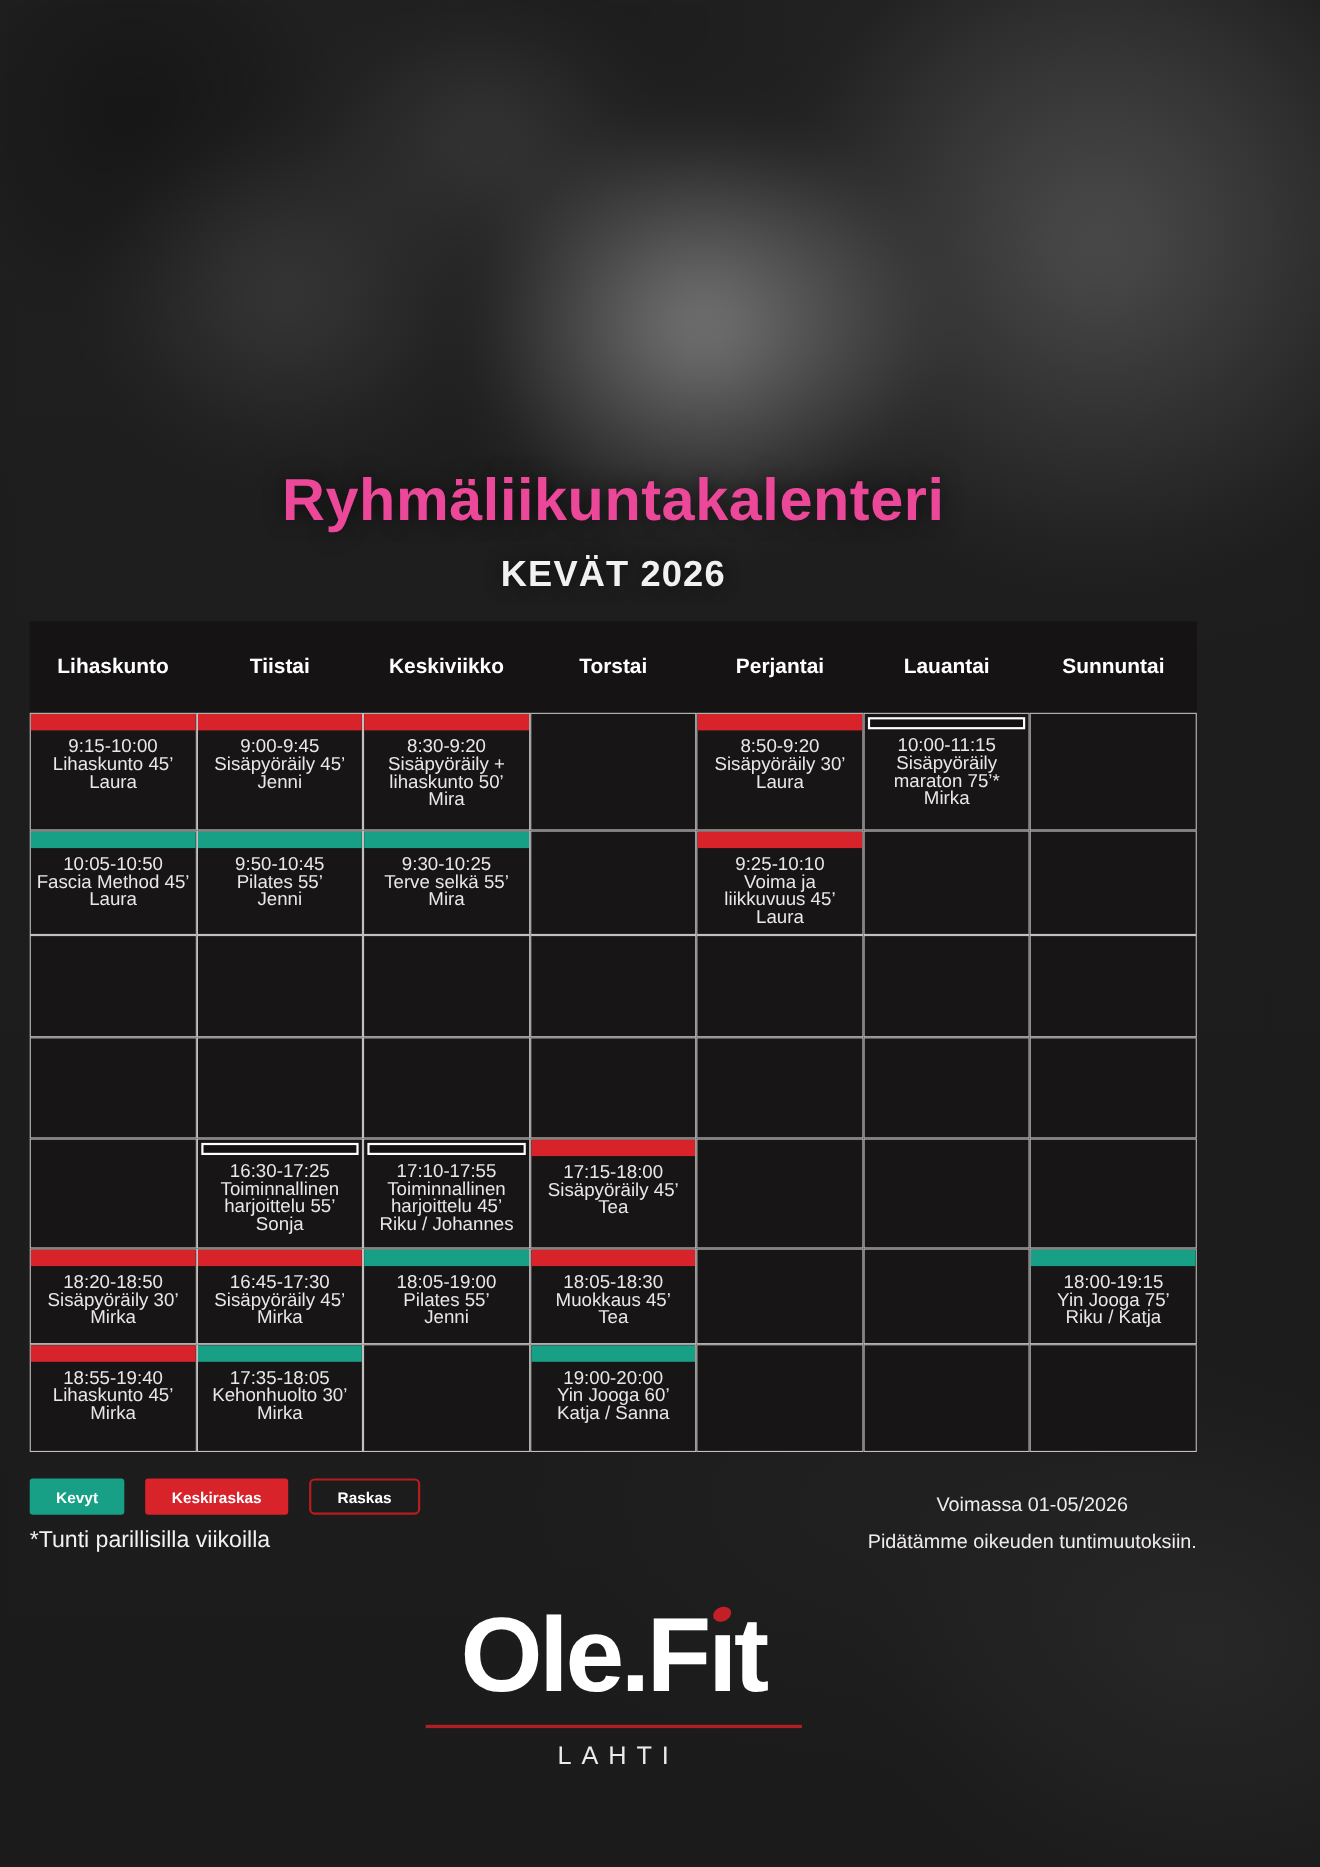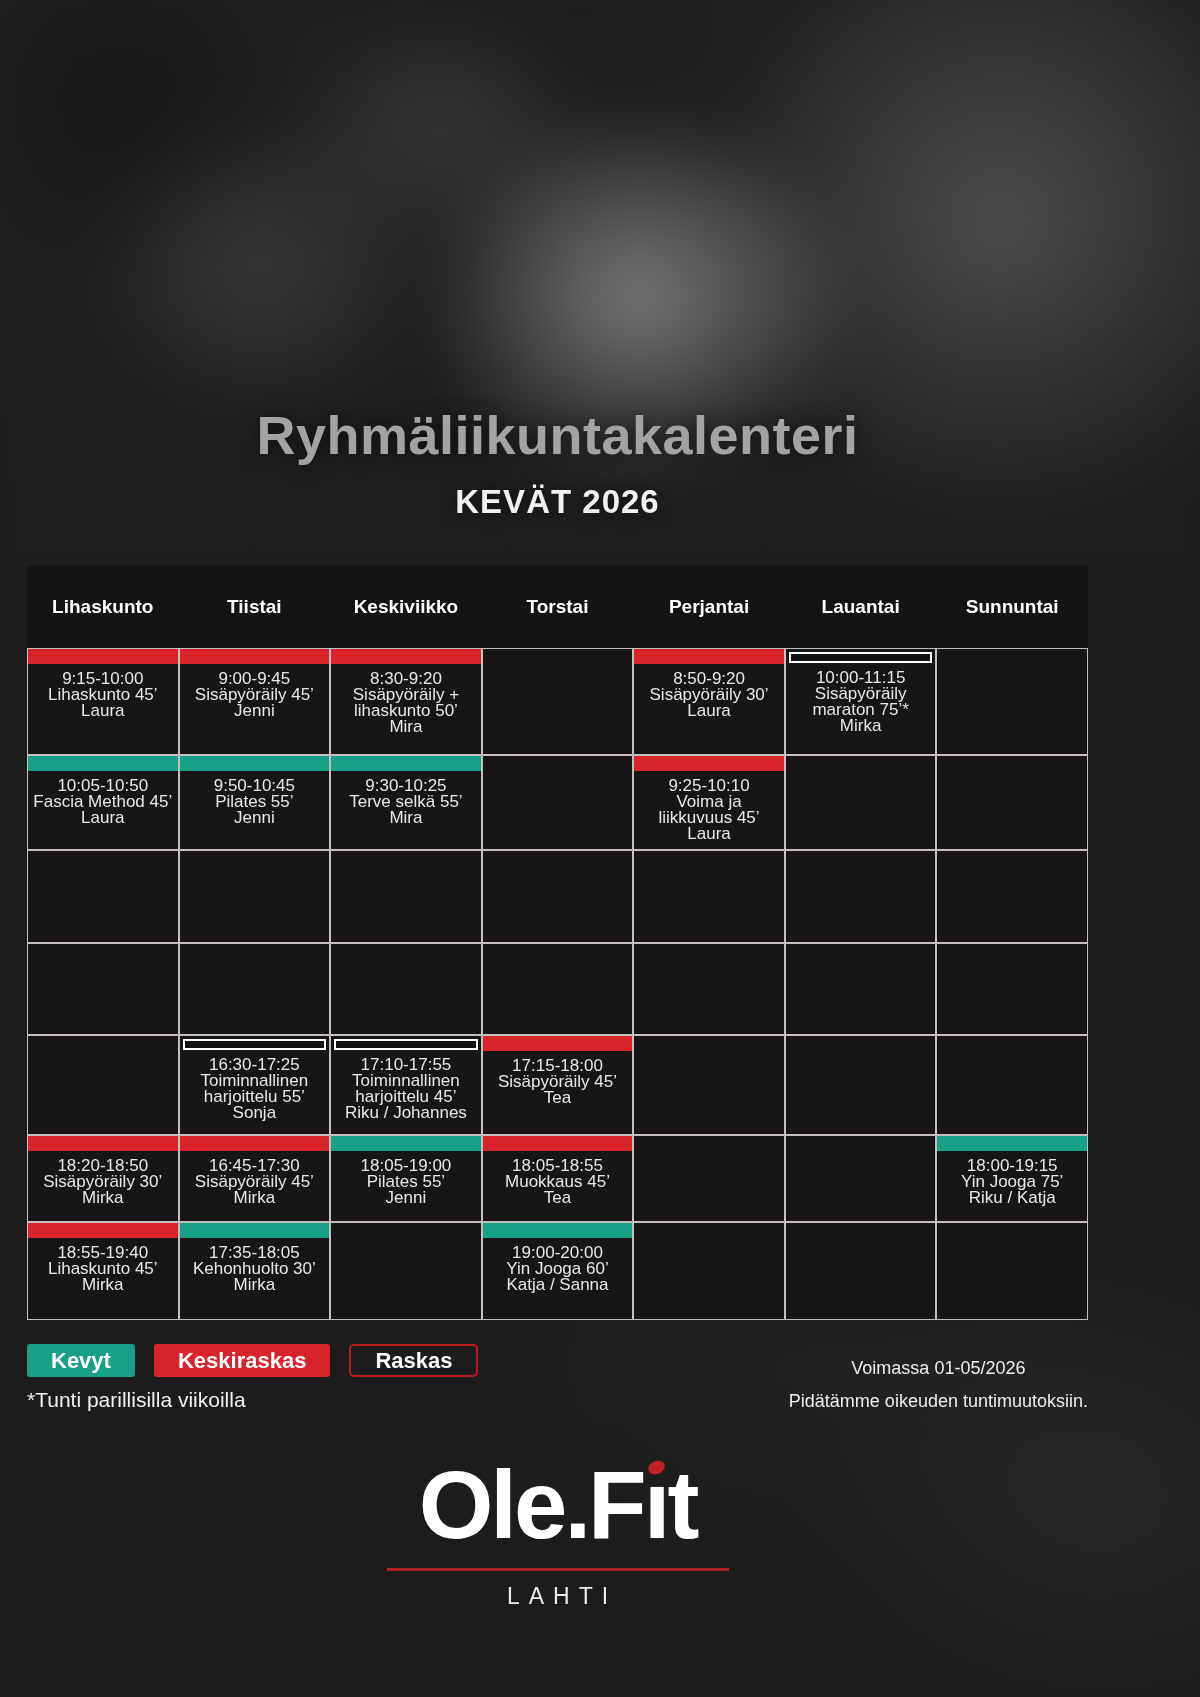--- a/index.html
+++ b/index.html
@@ -29,22 +29,22 @@
     filter: blur(26px) grayscale(1);
   }
   .bg-darken {
     position:absolute; inset:0;
     background: linear-gradient(rgba(24,22,22,.25) 0%, rgba(24,22,22,.45) 30%, rgba(24,22,22,.55) 100%);
   }
   .content-col { position:absolute; left:27px; top:0; width:1061px; height:100%; }
 
   
   .title-block { position:absolute; top:404px; left:0; right:0; text-align:center; }
-  .title { font-size:54px; font-weight:700; letter-spacing:.5px; color:#a3a3a3;
-           text-shadow:0 0 18px rgba(0,0,0,.55); }
+  .title { font-size:54px; font-weight:700; letter-spacing:.5px; color:#ec4899;
+           text-shadow:0 0 18px rgba(0,0,0,.55);margin-top:20px; }
   .subtitle { margin-top:17px; font-size:33px; font-weight:700; letter-spacing:1px; color:#f2f1f1;
               text-shadow:0 0 14px rgba(0,0,0,.5); }
 
   
   .calendar {
     position:absolute; top:565px; left:0; width:1061px;
     display:grid;
     grid-template-columns:repeat(7, 1fr);
     grid-template-rows:83px 107px 95px 93px 92px 100px 87px 98px;
     background:#151313;
@@ -62,21 +62,21 @@
     text-align:center; font-size:17px; line-height:16px; color:#e9e7e7;
     padding:0 4px; white-space:pre-line;
   }
   .class-time { margin-top:7px; }
 
   
   .legend { position:absolute; top:1344px; left:0; display:flex; gap:19px; }
   .badge {
     display:flex; align-items:center; justify-content:center;
     height:33px; padding:0 24px;
-    font-size:22px; font-weight:700; color:#ffffff;
+    font-size:14px; font-weight:700; color:#ffffff;
     border-radius:3px;
   }
   .badge.kevyt { background:var(--kevyt); }
   .badge.keskiraskas { background:var(--keskiraskas); }
   .badge.raskas { background:transparent; border:2px solid #b91c1c; border-radius:5px; }
 
   .footnote { position:absolute; top:1388px; left:0; font-size:21px; color:#f2f0f0; }
 
   .validity-block { position:absolute; top:1352px; right:0; text-align:center;
                     font-size:18px; line-height:33px; color:#eeeccc; color:#efedec; }
@@ -227,21 +227,21 @@
           <div class="class-instructor">Mirka</div>
         </div>
         <div class="cell">
           <div class="bar kevyt"></div>
           <div class="class-time">18:05-19:00</div>
           <div class="class-name">Pilates 55’</div>
           <div class="class-instructor">Jenni</div>
         </div>
         <div class="cell">
           <div class="bar keskiraskas"></div>
-          <div class="class-time">18:05-18:55</div>
+          <div class="class-time">18:05-18:30</div>
           <div class="class-name">Muokkaus 45’</div>
           <div class="class-instructor">Tea</div>
         </div>
         <div class="cell"></div>
         <div class="cell"></div>
         <div class="cell">
           <div class="bar kevyt"></div>
           <div class="class-time">18:00-19:15</div>
           <div class="class-name">Yin Jooga 75’</div>
           <div class="class-instructor">Riku / Katja</div>

